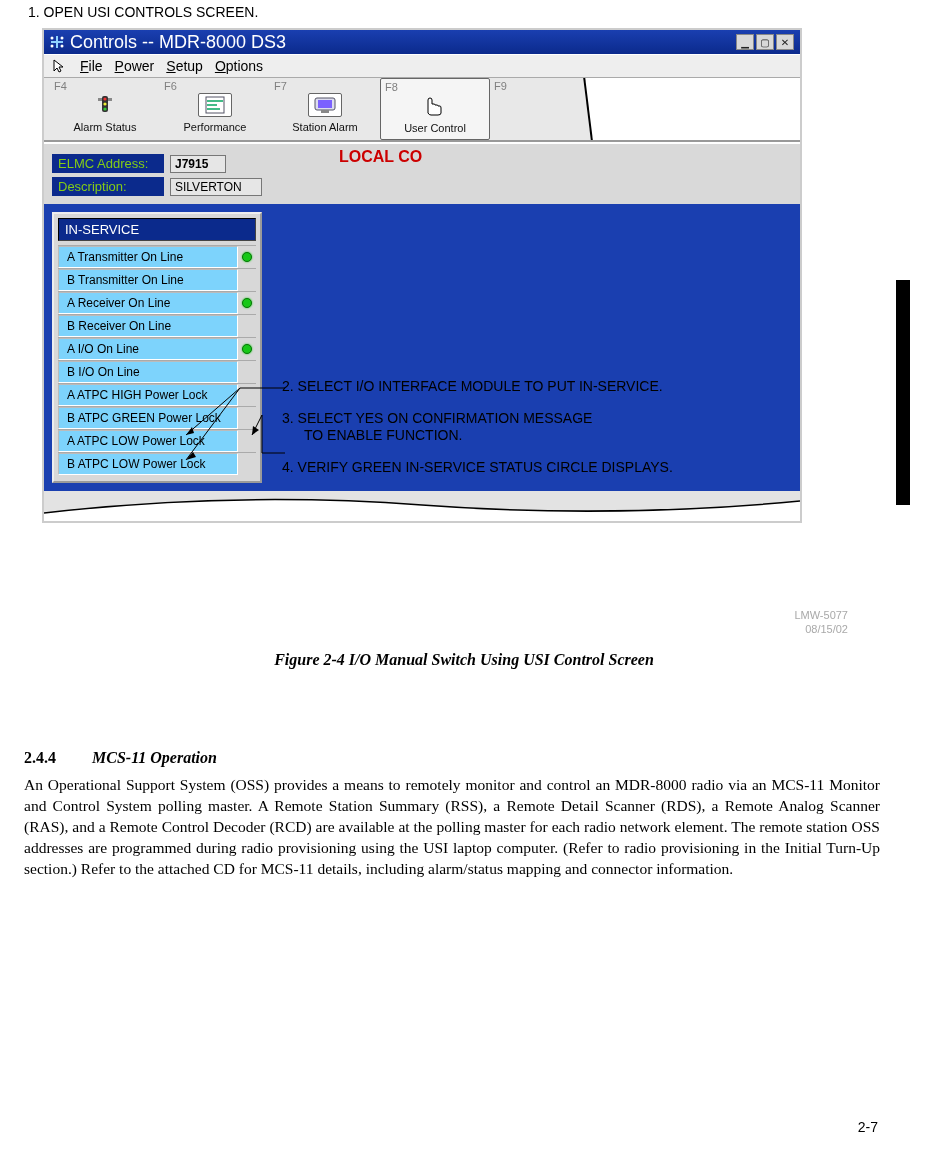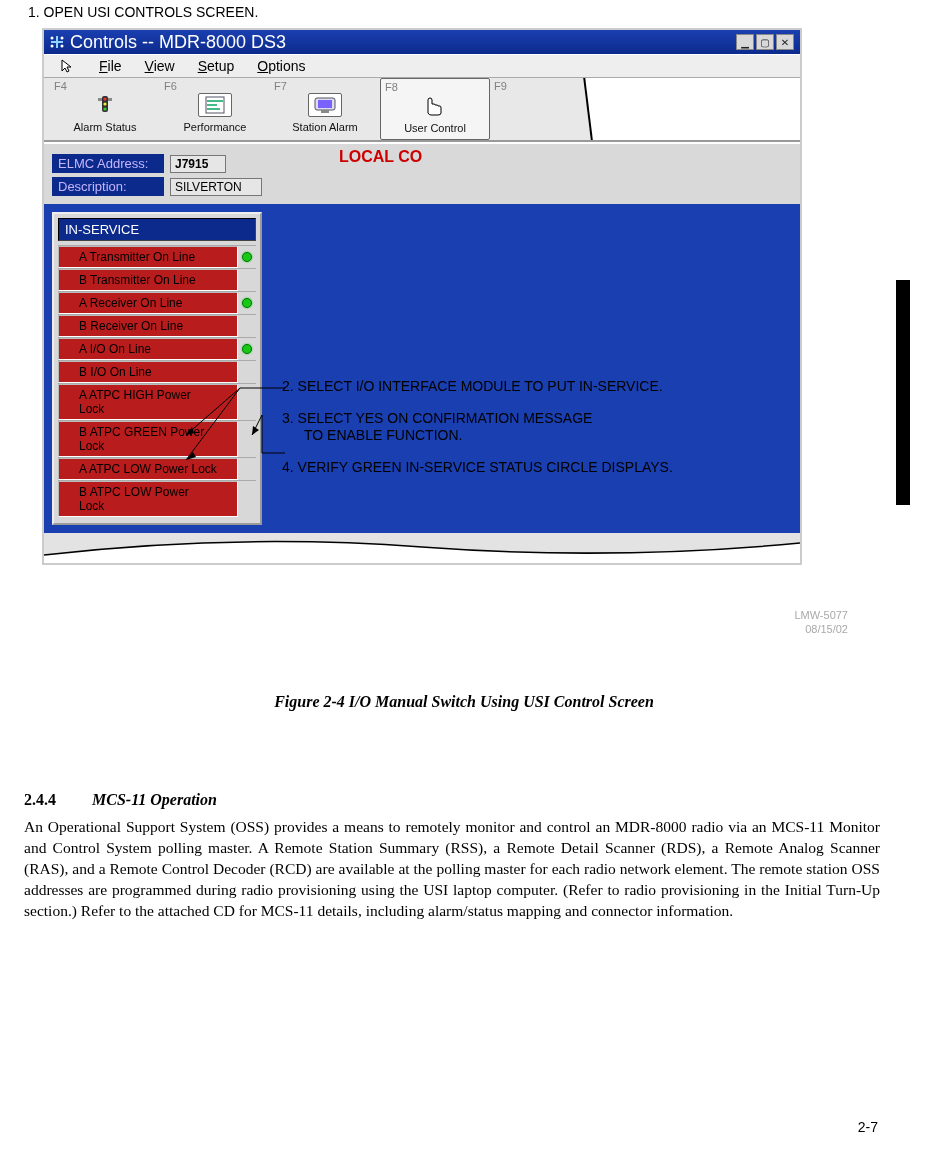--- a/index.html
+++ b/index.html
@@ -40,22 +40,22 @@
   .titlebar .title { font-size: 18px; flex: 1; }
   .winbtns { display:flex; gap:2px; }
   .winbtn {
     width: 18px; height: 16px; background:#d8d8d8; border:1px solid #888;
     display:inline-flex;align-items:center;justify-content:center;
     font-size:10px;color:#222;
   }
   .menubar {
     background: #eee;
     border-top:1px solid #fff;border-bottom:1px solid #aaa;
-    display:flex;align-items:center;gap:23px;
-    padding: 3px 16px;
+    display:flex;align-items:center;gap:12px;
+    padding: 3px 8px;
     font-size:14px;
   }
   .menubar .cursor {
     width:14px;height:14px;margin-right:2px;
   }
   .menuitem { position:relative; }
   .underline-first::first-letter { text-decoration: underline; }
   .toolbar {
     background:#e8e8e8;border-bottom:2px solid #999;
     display:flex;padding:0 6px;height:64px;align-items:stretch;
@@ -79,41 +79,41 @@
   }
   .localbar {
     background:#d9d9d9;border-top:2px solid #fff;padding:6px 8px 8px 8px;
     position:relative;
   }
   .localtitle { color:#c00;font-weight:bold;font-size:16px;text-align:center;margin-bottom:0; position:absolute; left:295px; top:4px;}
   .fieldrow {
     display:flex;align-items:center;gap:6px;margin-top:4px;font-size:13px;
   }
   .labelbadge {
-    background:#0b2a8c;color:#c4b5fd;padding:2px 6px;font-size:13px;
+    background:#0b2a8c;color:#84cc16;padding:2px 6px;font-size:13px;
     width:112px;
   }
   .txtfield {
     background:#e6e6e6;border:1px solid #777;padding:1px 4px;font-size:12px;height:18px;
   }
   .mainbody {
     background:#1a3fb0;padding:8px;display:flex;
   }
   .panel {
     background:#d8d8d8;border:2px outset #eee;width:210px;padding:0;
   }
   .panel-hdr {
     background:#0b2a8c;color:#fff;font-size:13px;padding:3px 6px;margin:4px;
     border:1px inset #444;
   }
   .row {
     display:flex;align-items:center;margin:0 4px;border-top:1px solid #aaa;
   }
   .row-label {
-    font-size:12px;padding:3px 20px;flex:1;background:#b91c1c;
+    font-size:12px;padding:3px 8px;flex:1;background:#7dd3fc;
     border:1px solid #bbb;border-bottom-color:#fff;border-right-color:#fff;
   }
   .led {
     width:10px;height:10px;border-radius:50%;margin:0 4px;background:transparent;border:1px solid transparent;
   }
   .led.on { background:#17c817;border-color:#0a730a; box-shadow:0 0 2px #17c817; }
   .callouts {
     position:absolute;left:282px;top:378px;font-size:14px;line-height:1.25;
   }
   .callout { margin-bottom:14px; }
@@ -180,21 +180,21 @@
       </div>
     </div>
 
     <div class="menubar">
       <span class="cursor">
         <svg width="14" height="14" viewBox="0 0 14 14">
             <path d="M2 1 L2 12 L5 9 L7 13 L9 12 L7 8 L11 8 Z" fill="#fff" stroke="#000"></path>
           </svg>
       </span>
       <span class="menuitem underline-first">File</span>
-      <span class="menuitem underline-first">View</span>
+      <span class="menuitem underline-first">Power</span>
       <span class="menuitem underline-first">Setup</span>
       <span class="menuitem underline-first">Options</span>
     </div>
 
     <div class="toolbar">
       <div class="tool noframe" style="width:110px;">
         <span class="fkey">F4</span>
         <span class="tool-icon" style="border:none;">
           <svg width="22" height="22" viewBox="0 0 22 22">
               <rect x="8" y="2" width="6" height="16" rx="2" fill="#333"></rect>

